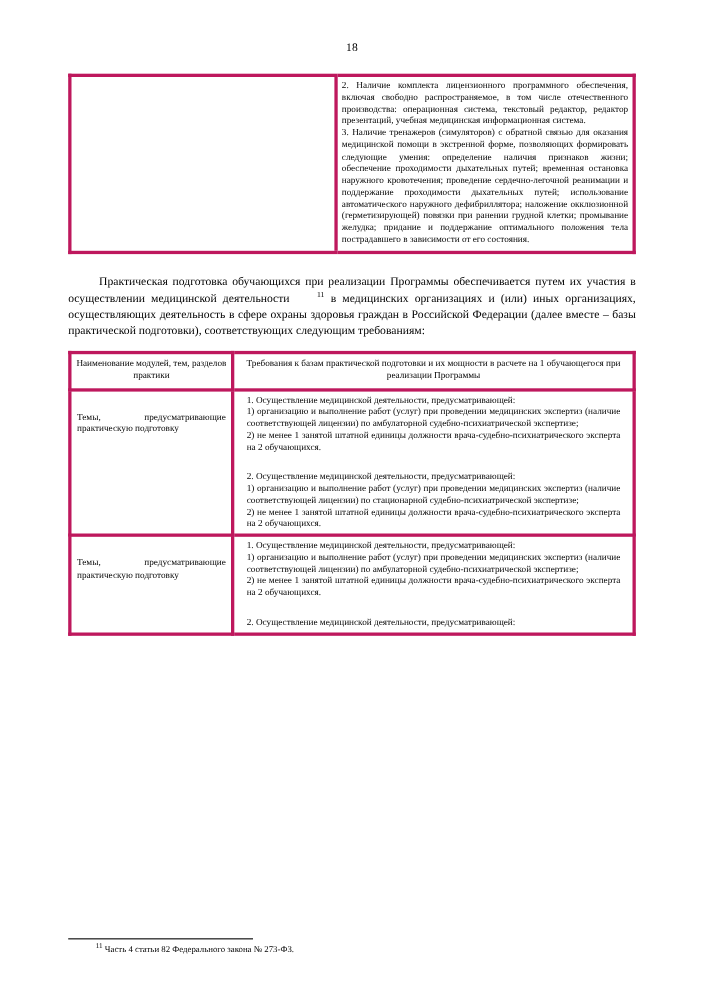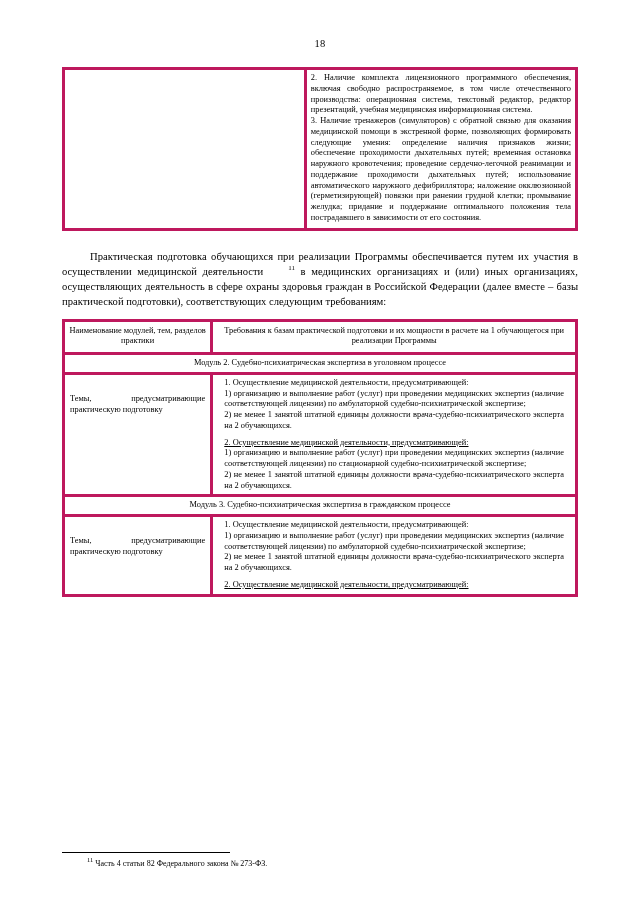--- a/index.html
+++ b/index.html
@@ -94,22 +94,21 @@
   }
   .req-table td.cell-body {
     text-align: justify;
     padding: 3px 11px;
   }
   .req-table td.cell-body p,
   .req-table td.cell-label p {
     margin: 0;
   }
   .req-table td.cell-body p.gap {
-    margin-top: 6px;
-    text-decoration: underline;
+    margin-top: 16px;
   }
 
   
   .footnote-wrap {
     position: absolute;
     left: 62px;
     bottom: 36px;
     width: 516px;
   }
   .footnote-rule {
@@ -151,35 +150,29 @@
 
   <p class="body-par"><span>Практическая подготовка обучающихся при реализации Программы обеспечивается путем их участия в осуществлении медицинской деятельности</span><span class="sup">11</span> <span>в медицинских организациях и (или) иных организациях, осуществляющих деятельность в сфере охраны здоровья граждан в Российской Федерации (далее вместе – базы практической подготовки), соответствующих следующим требованиям:</span></p>
 
   <table class="doc-table req-table">
     <tbody>
       <tr>
         <td class="c1 head">Наименование модулей, тем, разделов практики</td>
         <td class="c2 head">Требования к базам практической подготовки и их мощности в расчете на 1 обучающегося при реализации Программы</td>
       </tr>
       <tr>
-        <td class="module-row" colspan="2">Модуль 2. Судебно-психиатрическая экспертиза в уголовном процессе</td>
-      </tr>
-      <tr>
         <td class="c1 cell-label">Темы, предусматривающие практическую подготовку</td>
         <td class="c2 cell-body">
           <p>1. Осуществление медицинской деятельности, предусматривающей:</p>
           <p>1) организацию и выполнение работ (услуг) при проведении медицинских экспертиз (наличие соответствующей лицензии) по амбулаторной судебно-психиатрической экспертизе;</p>
           <p>2) не менее 1 занятой штатной единицы должности врача-судебно-психиатрического эксперта на 2 обучающихся.</p>
           <p class="gap">2. Осуществление медицинской деятельности, предусматривающей:</p>
           <p>1) организацию и выполнение работ (услуг) при проведении медицинских экспертиз (наличие соответствующей лицензии) по стационарной судебно-психиатрической экспертизе;</p>
           <p>2) не менее 1 занятой штатной единицы должности врача-судебно-психиатрического эксперта на 2 обучающихся.</p>
         </td>
-      </tr>
-      <tr>
-        <td class="module-row" colspan="2">Модуль 3. Судебно-психиатрическая экспертиза в гражданском процессе</td>
       </tr>
       <tr>
         <td class="c1 cell-label">Темы, предусматривающие практическую подготовку</td>
         <td class="c2 cell-body">
           <p>1. Осуществление медицинской деятельности, предусматривающей:</p>
           <p>1) организацию и выполнение работ (услуг) при проведении медицинских экспертиз (наличие соответствующей лицензии) по амбулаторной судебно-психиатрической экспертизе;</p>
           <p>2) не менее 1 занятой штатной единицы должности врача-судебно-психиатрического эксперта на 2 обучающихся.</p>
           <p class="gap">2. Осуществление медицинской деятельности, предусматривающей:</p>
         </td>
       </tr>

